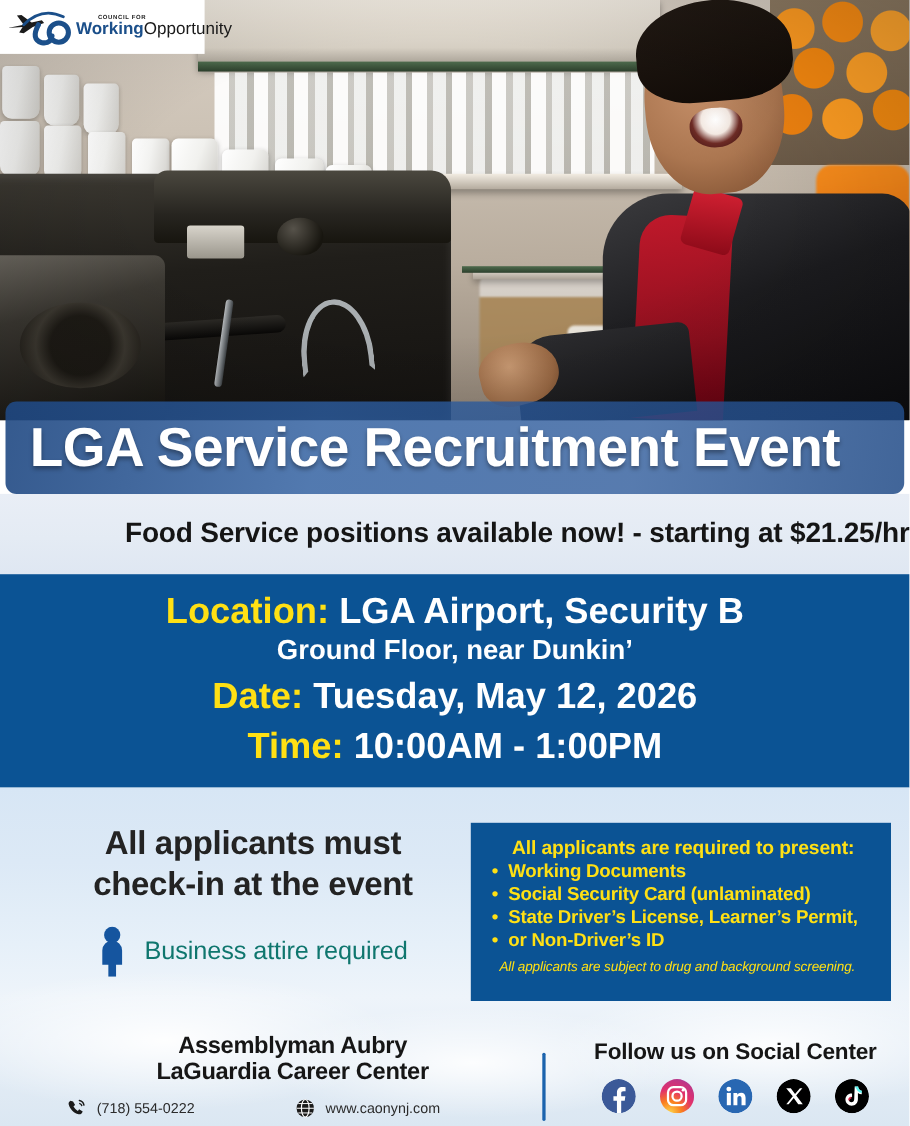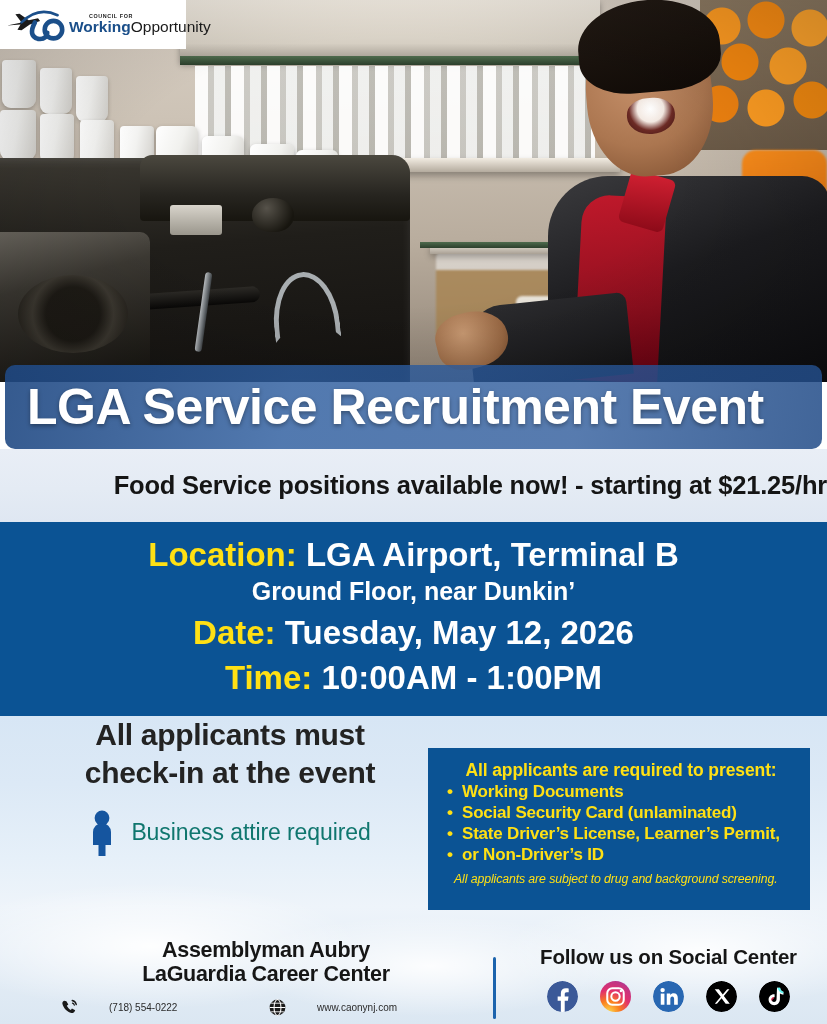--- a/index.html
+++ b/index.html
@@ -328,21 +328,21 @@
         #dce9f6 22%,
         #e6f0f9 46%,
         #eef4fa 62%,
         #e4edf6 80%,
         #dbe7f2 100%);
   }
 
   
   .checkin {
     position: absolute;
-    left: 30px; top: 716px;
+    left: 30px; top: 748px;
     width: 400px;
     text-align: center;
   }
   .checkin-title {
     color: #232323;
     font-size: 30px;
     font-weight: bold;
     line-height: 1.26;
     letter-spacing: -0.3px;
   }
@@ -429,23 +429,22 @@
   }
   .contact-item {
     display: flex;
     align-items: center;
     gap: 9px;
   }
   .contact-item.phone { width: 210px; justify-content: flex-start; padding-left: 4px; }
   .contact-item.web { width: 210px; justify-content: flex-start; }
   .contact-text {
     color: #2b2b2b;
-    font-size: 10px;
+    font-size: 13px;
     white-space: nowrap;
-    margin-left: 21px;
   }
   .divider {
     position: absolute;
     left: 493px; top: 957px;
     width: 3px; height: 62px;
     background: #1b63ad;
     border-radius: 2px;
   }
   .footer-right {
     position: absolute;
@@ -545,21 +544,21 @@
     <div class="title-text">LGA Service Recruitment Event</div>
   </div>
 
   <div class="subtitle-band">
     <div class="subtitle-text">Food Service positions available now! - starting at $21.25/hr</div>
   </div>
 
   <div class="details">
     <div class="det-row det-loc">
       <span class="det-label">Location:</span>
-      <span>LGA Airport, Terminal B</span>
+      <span>LGA Airport, Security B</span>
     </div>
     <div class="det-row det-sub">Ground Floor, near Dunkin’</div>
     <div class="det-row det-date">
       <span class="det-label">Date:</span>
       <span>Tuesday, May 12, 2026</span>
     </div>
     <div class="det-row det-time">
       <span class="det-label">Time:</span>
       <span>10:00AM - 1:00PM</span>
     </div>

